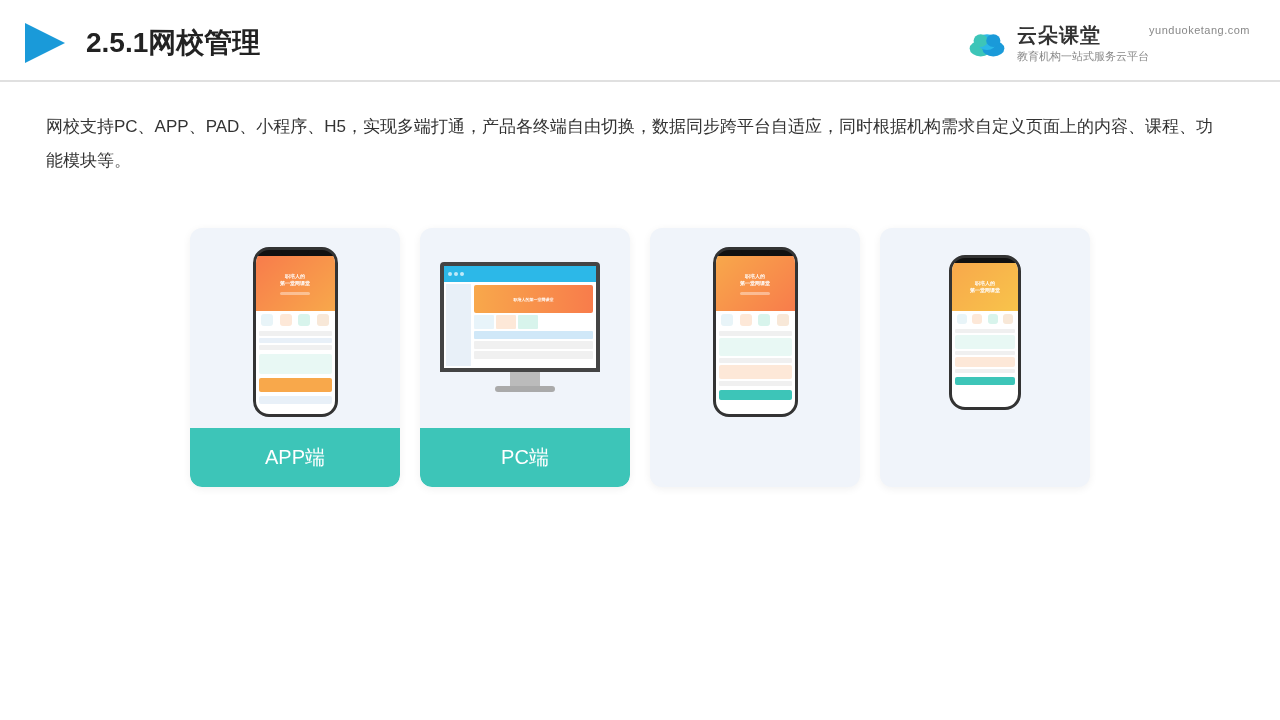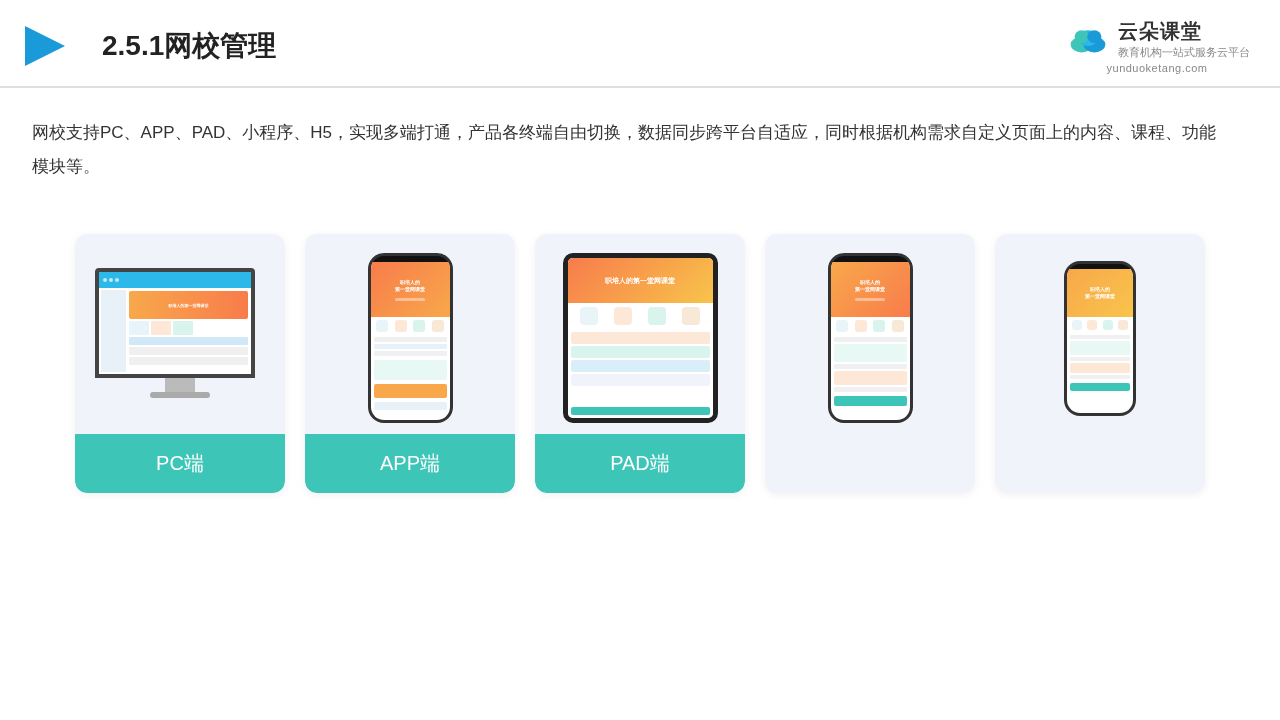--- a/index.html
+++ b/index.html
@@ -16,35 +16,34 @@
     .header {
       display: flex;
       align-items: center;
       justify-content: space-between;
       padding: 18px 30px 12px 20px;
       border-bottom: 2px solid #e0e0e0;
     }
     .header-left {
       display: flex;
       align-items: center;
-      gap: 32px;
+      gap: 16px;
     }
     .play-icon {
       width: 50px;
       height: 50px;
     }
     .page-title {
       font-size: 28px;
       font-weight: bold;
       color: #222;
     }
     .logo-area {
       display: flex;
-      flex-direction: column;
-      align-items: center;
+      flex-direction: row;
     }
     .logo-cloud {
       display: flex;
       align-items: center;
       gap: 6px;
     }
     .cloud-icon-svg {
       width: 48px;
       height: 30px;
     }
@@ -61,21 +60,21 @@
       letter-spacing: 0.5px;
     }
     .logo-slogan {
       font-size: 11px;
       color: #888;
       text-align: right;
     }
 
     
     .description {
-      padding: 28px 60px 10px 32px;
+      padding: 28px 60px 10px 46px;
       font-size: 17px;
       color: #333;
       line-height: 2;
     }
 
     
     .cards-container {
       display: flex;
       justify-content: center;
       gap: 20px;
@@ -390,20 +389,51 @@
 </div>
 
 <div class="description">
   <p>网校支持PC、APP、PAD、小程序、H5，实现多端打通，产品各终端自由切换，数据同步跨平台自适应，同时根据机构需求自定义页面上的内容、课程、功能模块等。</p>
 </div>
 
 <div class="cards-container">
 
   <div class="card">
     <div class="card-image-area">
+      <div class="phone-mockup">
+        <div class="phone-notch"></div>
+        <div class="phone-screen">
+          <div class="phone-screen-content">
+            <div class="phone-banner">
+              <div style="font-size:5px;color:#fff;font-weight:bold;text-align:center;line-height:1.4;">职培人的<br>第一堂网课堂</div>
+              <div style="width:30px;height:3px;background:rgba(255,255,255,0.4);border-radius:2px;margin-top:3px;"></div>
+            </div>
+            <div class="phone-icon-row">
+              <div class="phone-icon-item"></div>
+              <div class="phone-icon-item" style="background:#fde8d8;"></div>
+              <div class="phone-icon-item" style="background:#d8f4ec;"></div>
+              <div class="phone-icon-item" style="background:#f8e8d8;"></div>
+            </div>
+            <div class="phone-content-rows">
+              <div class="phone-content-row"></div>
+              <div class="phone-content-row" style="background:#e8f0f8;"></div>
+              <div class="phone-content-row"></div>
+            </div>
+            <div class="phone-bottom-card"></div>
+            <div style="height:14px;background:#f8a84b;margin:2px 3px;border-radius:2px;"></div>
+            <div style="height:8px;background:#e8f0f8;margin:2px 3px;border-radius:2px;"></div>
+          </div>
+        </div>
+      </div>
+    </div>
+    <div class="card-label">APP端</div>
+  </div>
+
+  <div class="card">
+    <div class="card-image-area">
       <div class="pc-monitor">
         <div class="monitor-screen">
           <div class="screen-content-pc screen-content">
             <div class="screen-header-bar">
               <div class="screen-dot"></div>
               <div class="screen-dot"></div>
               <div class="screen-dot"></div>
             </div>
             <div class="screen-body">
               <div class="screen-sidebar"></div>
@@ -423,76 +453,20 @@
             </div>
           </div>
         </div>
         <div class="monitor-stand"></div>
         <div class="monitor-base"></div>
       </div>
     </div>
     <div class="card-label">PC端</div>
   </div>
 
-  <div class="card">
-    <div class="card-image-area">
-      <div class="phone-mockup">
-        <div class="phone-notch"></div>
-        <div class="phone-screen">
-          <div class="phone-screen-content">
-            <div class="phone-banner">
-              <div style="font-size:5px;color:#fff;font-weight:bold;text-align:center;line-height:1.4;">职培人的<br>第一堂网课堂</div>
-              <div style="width:30px;height:3px;background:rgba(255,255,255,0.4);border-radius:2px;margin-top:3px;"></div>
-            </div>
-            <div class="phone-icon-row">
-              <div class="phone-icon-item"></div>
-              <div class="phone-icon-item" style="background:#fde8d8;"></div>
-              <div class="phone-icon-item" style="background:#d8f4ec;"></div>
-              <div class="phone-icon-item" style="background:#f8e8d8;"></div>
-            </div>
-            <div class="phone-content-rows">
-              <div class="phone-content-row"></div>
-              <div class="phone-content-row" style="background:#e8f0f8;"></div>
-              <div class="phone-content-row"></div>
-            </div>
-            <div class="phone-bottom-card"></div>
-            <div style="height:14px;background:#f8a84b;margin:2px 3px;border-radius:2px;"></div>
-            <div style="height:8px;background:#e8f0f8;margin:2px 3px;border-radius:2px;"></div>
-          </div>
-        </div>
-      </div>
-    </div>
-    <div class="card-label">APP端</div>
-  </div>
-
-  <div class="card">
-    <div class="card-image-area">
-      <div class="tablet-mockup">
-        <div class="tablet-screen">
-          <div class="tablet-banner">
-            <span class="tablet-banner-text">职培人的第一堂网课堂</span>
-          </div>
-          <div class="tablet-icon-row">
-            <div class="tablet-icon-item"></div>
-            <div class="tablet-icon-item" style="background:#fde8d8;"></div>
-            <div class="tablet-icon-item" style="background:#d8f4ec;"></div>
-            <div class="tablet-icon-item" style="background:#f8e8d8;"></div>
-          </div>
-          <div class="tablet-content">
-            <div class="tablet-content-row tablet-content-row-orange"></div>
-            <div class="tablet-content-row tablet-content-row-green"></div>
-            <div class="tablet-content-row tablet-content-row-blue"></div>
-            <div class="tablet-content-row"></div>
-          </div>
-          <div class="tablet-button-row"></div>
-        </div>
-      </div>
-    </div>
-    <div class="card-label">PAD端</div>
-  </div>
 
   <div class="card">
     <div class="card-image-area">
       <div class="phone-mockup">
         <div class="phone-notch"></div>
         <div class="phone-screen">
           <div class="phone-screen-content">
             <div class="phone-banner" style="background:linear-gradient(135deg,#f8a84b,#f87c4b);">
               <div style="font-size:5px;color:#fff;font-weight:bold;text-align:center;line-height:1.4;">职培人的<br>第一堂网课堂</div>
               <div style="width:30px;height:3px;background:rgba(255,255,255,0.4);border-radius:2px;margin-top:3px;"></div>

